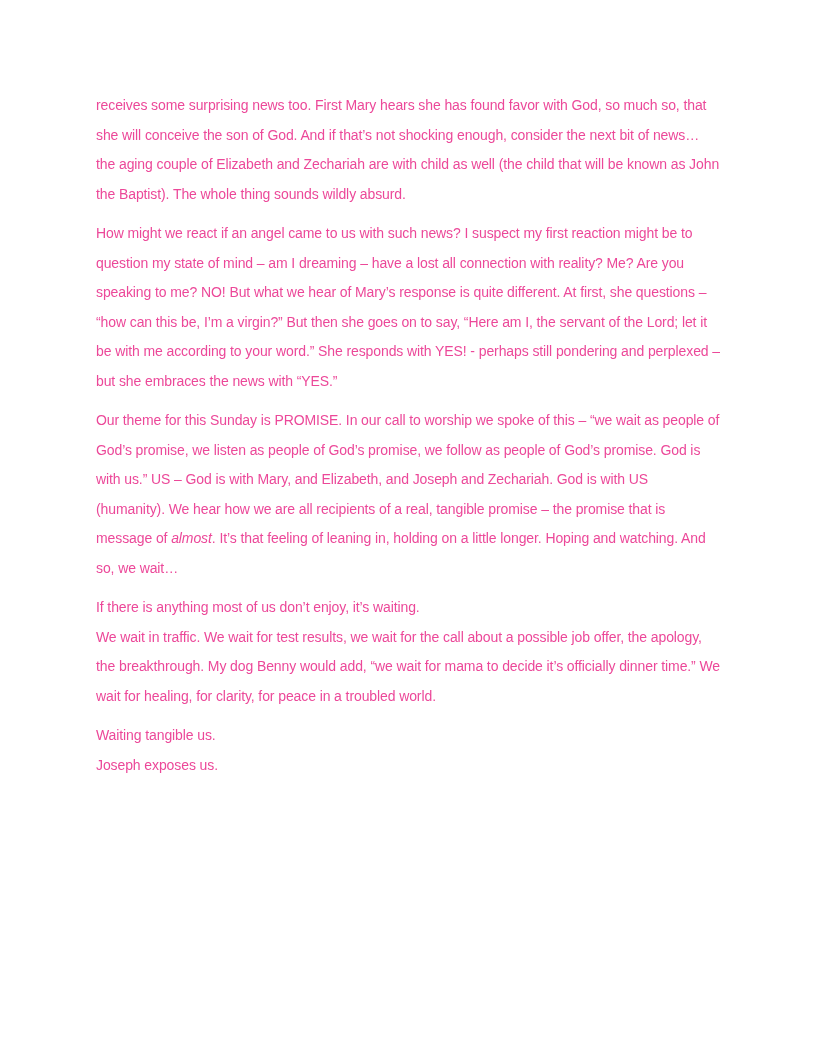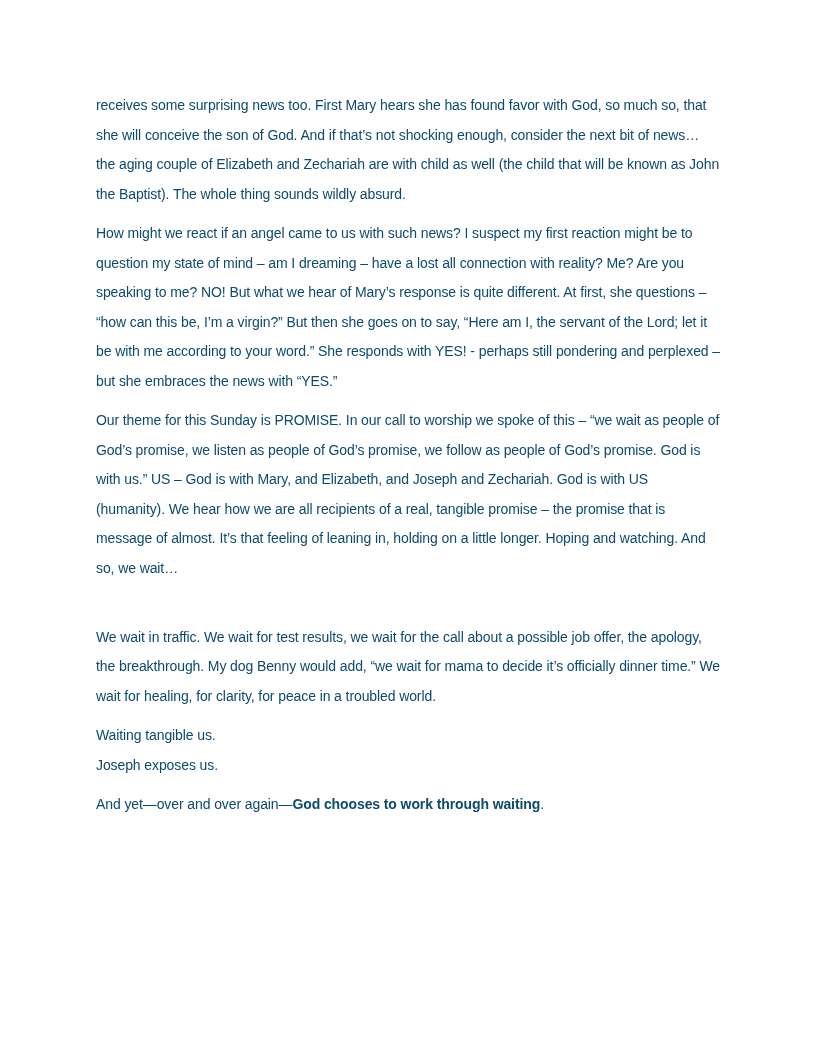--- a/index.html
+++ b/index.html
@@ -15,35 +15,34 @@
     margin: 0 auto;
     background: #ffffff;
     padding: 91px 96px 96px 96px;
     overflow: hidden;
   }
   .doc-body {
     font-family: "Liberation Sans", "DejaVu Sans", sans-serif;
     font-size: 14px;
     line-height: 29.5px;
     letter-spacing: -0.1px;
-    color: #0c4a6e;
+    color: #ec4899;
     width: 624px;
   }
   .doc-body p {
     margin: 0 0 10px 0;
     padding: 0;
   }
-  .run-italic { }
+  .run-italic { font-style: italic; }
   .run-bold   { font-weight: bold; }
 </style>
 </head>
 <body>
 
 <div class="page">
   <div class="doc-body">
       <p><span>receives some surprising news too. First Mary hears she has found favor with God, so much so, that she will conceive the son of God. And if that’s not shocking enough, consider the next bit of news… the aging couple of Elizabeth and Zechariah are with child as well (the child that will be known as John the Baptist). The whole thing sounds wildly absurd.</span></p>
       <p><span>How might we react if an angel came to us with such news? I suspect my first reaction might be to question my state of mind – am I dreaming – have a lost all connection with reality? Me? Are you speaking to me? NO! But what we hear of Mary’s response is quite different. At first, she questions – “how can this be, I’m a virgin?” But then she goes on to say, “Here am I, the servant of the Lord; let it be with me according to your word.” She responds with YES!  - perhaps still pondering and perplexed – but she embraces the news with “YES.”</span></p>
       <p><span>Our theme for this Sunday is PROMISE. In our call to worship we spoke of this – “we wait as people of God’s promise, we listen as people of God’s promise, we follow as people of God’s promise. God is with us.” US – God is with Mary, and Elizabeth, and Joseph and Zechariah. God is with US (humanity). We hear how we are all recipients of a real, tangible promise – the promise that is message of </span><span class="run-italic">almost</span><span>. It’s that feeling of leaning in, holding on a little longer. Hoping and watching. And so, we wait…</span></p>
-      <p><br><span>We wait in traffic. We wait for test results, we wait for the call about a possible job offer, the apology, the breakthrough. My dog Benny would add, “we wait for mama to decide it’s officially dinner time.” We wait for healing, for clarity, for peace in a troubled world.</span></p>
+      <p><span>If there is anything most of us don’t enjoy, it’s waiting.</span><br><span>We wait in traffic. We wait for test results, we wait for the call about a possible job offer, the apology, the breakthrough. My dog Benny would add, “we wait for mama to decide it’s officially dinner time.” We wait for healing, for clarity, for peace in a troubled world.</span></p>
       <p><span>Waiting tangible us.</span><br><span>Joseph exposes us.</span><br></p>
-      <p><span>And yet—over and over again—</span><span class="run-bold">God chooses to work through waiting</span><span>.</span></p>
     </div>
 </div>
 
 </body></html>

